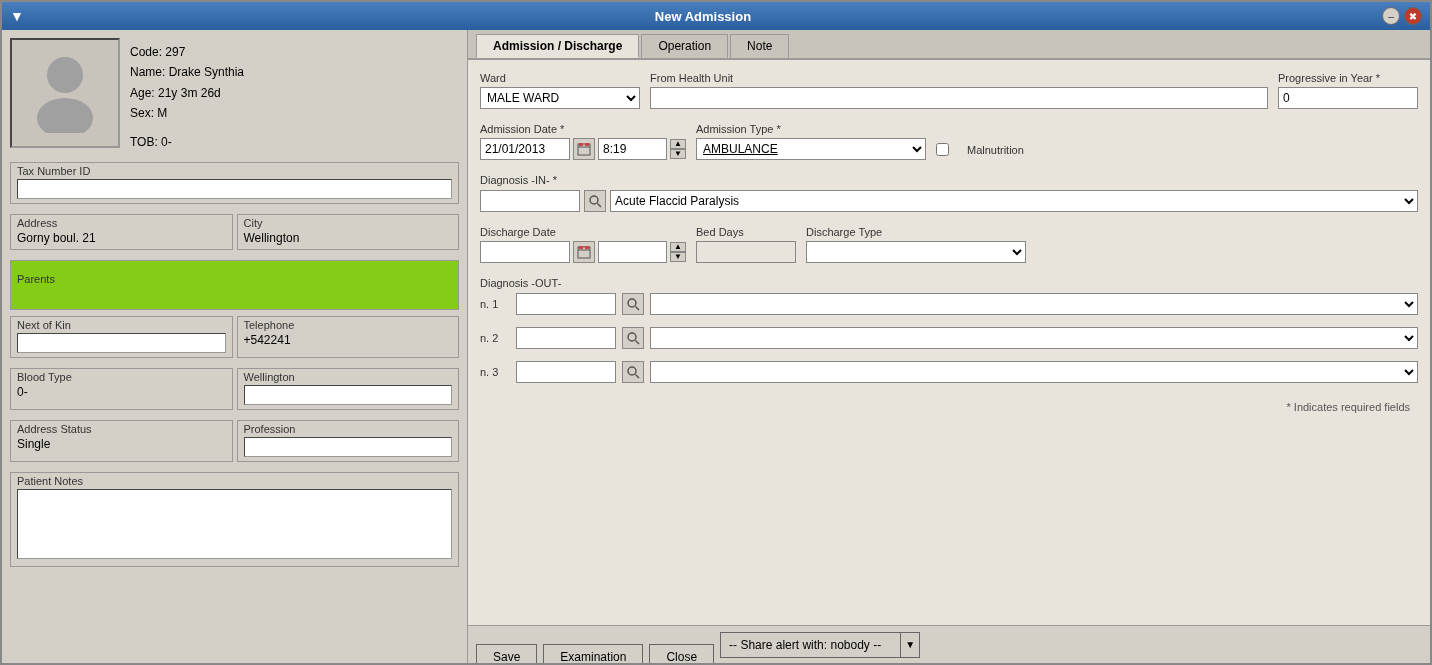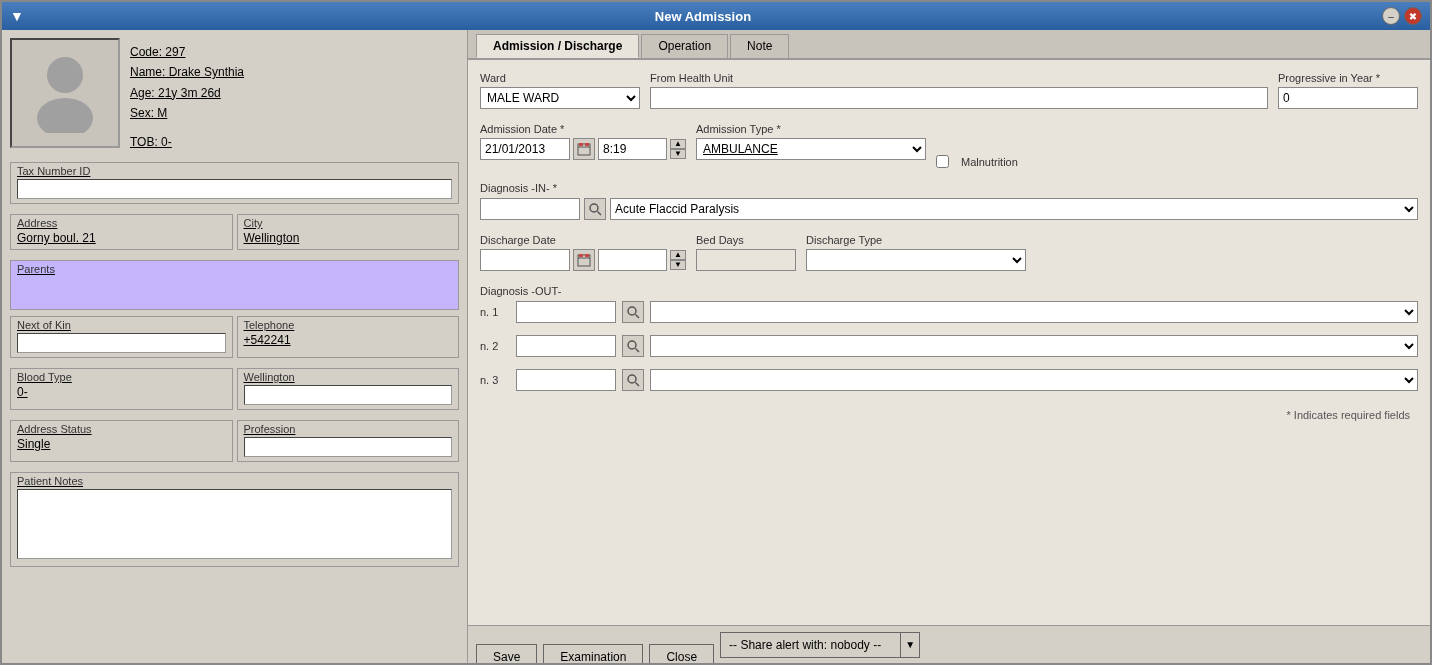--- a/index.html
+++ b/index.html
@@ -45,21 +45,20 @@
 
     
     .left-panel {
       width: 465px;
       background: #d4d0c8;
       padding: 8px;
       display: flex;
       flex-direction: column;
       gap: 6px;
       flex-shrink: 0;
-      text-decoration: underline;
     }
 
     .patient-header {
       display: flex;
       gap: 10px;
       align-items: flex-start;
       margin-bottom: 4px;
     }
 
     .avatar-box {
@@ -211,22 +210,22 @@
       display: flex; align-items: center; justify-content: center;
       font-size: 8px;
       line-height: 1;
     }
 
     .admission-type-field { width: 230px; text-decoration: underline; }
 
     .malnutrition-row {
       display: flex;
       align-items: flex-end;
-      gap: 12px;
-      margin-top: 32px;
+      gap: 18px;
+      margin-top: 20px;
     }
 
     .diagnosis-section { margin-bottom: 14px; }
     .diagnosis-label { font-size: 11px; color: #333; margin-bottom: 4px; }
     .diagnosis-row {
       display: flex;
       align-items: center;
       gap: 4px;
     }
     .diagnosis-code-input { width: 100px; height: 22px; border: 1px solid #888; background: white; padding: 1px 4px; }
@@ -308,22 +307,22 @@
 
     .section-box {
       border: 1px solid #999;
       background: #d4d0c8;
       padding: 2px 6px 4px 6px;
       margin-bottom: 4px;
     }
 
     .parents-box {
       border: 1px solid #999;
-      background: #c4b5fd;
-      padding: 2px 6px 4px 6px;
+      background: #84cc16;
+      padding: 12px 6px 4px 6px;
       min-height: 50px;
     }
   </style>
 </head>
 <body>
 
 <div class="window">
 
   <div class="titlebar">
     <span class="titlebar-chevron">▼</span>

